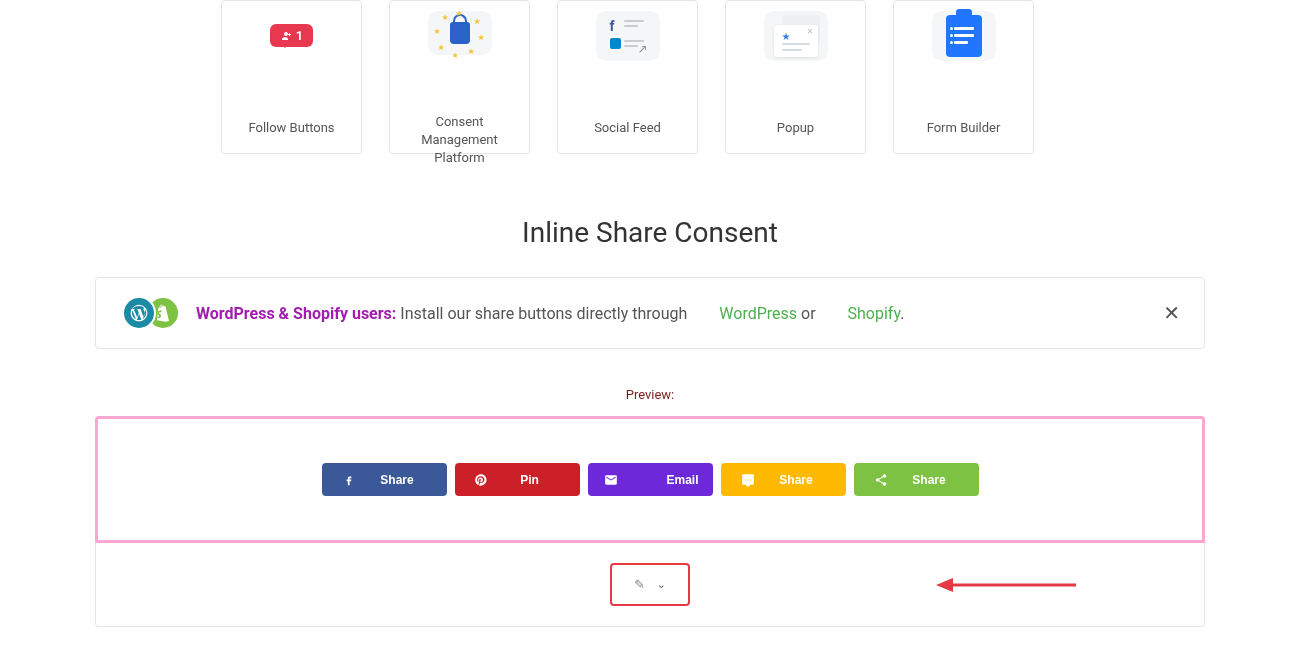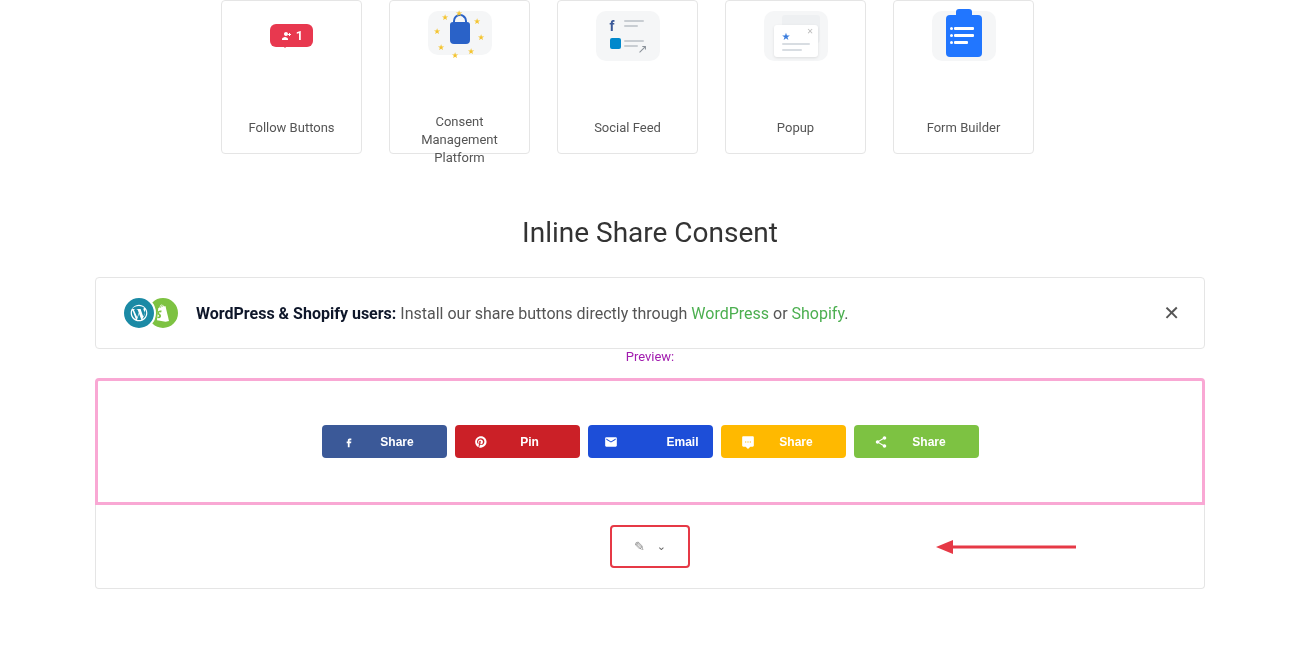--- a/index.html
+++ b/index.html
@@ -207,33 +207,34 @@
       width: 34px; height: 34px; border-radius: 50%;
       background: #7dc242;
       margin-left: -10px;
       display: flex; align-items: center; justify-content: center;
       color: #fff; font-size: 16px;
       border: 2px solid #fff;
     }
     .banner-text {
       font-size: 16px; color: #555;
     }
-    .banner-text strong { color: #0f172a; }
-    .banner-text a { color: #4caf50; text-decoration: none; }
+    .banner-text strong { color: #a21caf; }
+    .banner-text a { color: #4caf50; text-decoration: none; margin-left: 28px; }
     .banner-close {
       position: absolute; right: 24px; top: 50%;
       transform: translateY(-50%);
       font-size: 20px; color: #555; cursor: pointer;
       background: none; border: none;
     }
     
     .preview-label {
       text-align: center;
       font-size: 13px;
-      color: #a21caf;
+      color: #7f1d1d;
+      margin-top: 38px;
       margin-bottom: 14px;
     }
     .preview-box {
       border: 3px solid #f9a8d4;
       border-radius: 4px 4px 0 0;
       padding: 44px 20px;
       display: flex;
       justify-content: center;
       gap: 8px;
     }
@@ -248,21 +249,21 @@
     }
     .share-btn .icon-wrap {
       width: 26px; display: flex; align-items: center; justify-content: center;
     }
     .share-btn .label {
       flex: 1; text-align: center; padding-right: 14px;
     }
     .sb-fb { background: #3b5998; }
     .sb-tw { background: #55acee; }
     .sb-pn { background: #cb2027; padding-left: 13px; }
-    .sb-em { background: #1d4ed8; gap: 45px; }
+    .sb-em { background: #6d28d9; gap: 45px; }
     .sb-sms { background: #ffb900; }
     .sb-st { background: #7dc242; }
     .share-ico { width: 14px; height: 14px; fill: #fff; }
 
     
     .customize-bar {
       border: 1px solid #e5e5e5;
       border-top: none;
       border-radius: 0 0 4px 4px;
       padding: 20px;

